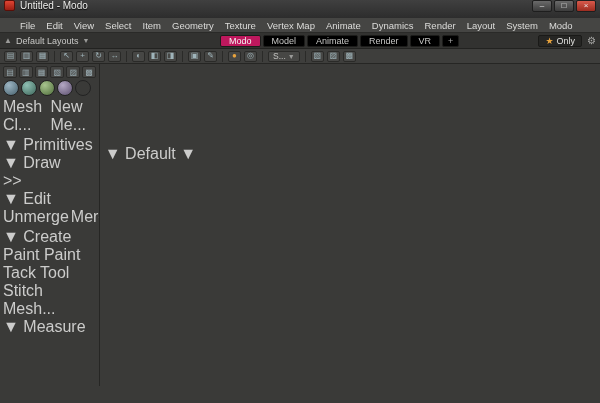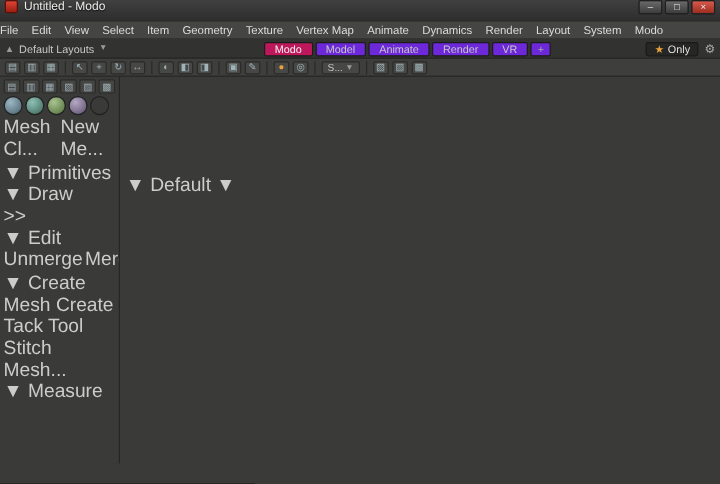--- a/index.html
+++ b/index.html
@@ -14,32 +14,32 @@
   .app-icon{width:11px;height:11px;background:linear-gradient(#e04534,#9c1f14);border-radius:2px;border:1px solid #5a0f08;}
   .wtitle{font-size:10px;color:#eeeeec;text-shadow:0 1px 1px #000;}
   .winbtns{margin-left:auto;display:flex;gap:2px;}
   .winbtn{width:20px;height:12px;display:flex;align-items:center;justify-content:center;
     font-size:8px;line-height:1;color:#e8e8e8;background:linear-gradient(#6a6a6a,#3c3c3c);
     border:1px solid #1e1e1e;border-radius:2px;}
   .winbtn.close{background:linear-gradient(#d85a4c,#9c2c20);}
 
   
   .menubar{position:absolute;top:18px;left:0;right:0;height:15px;background:#454543;
-    border-bottom:1px solid #2a2a28;display:flex;align-items:center;padding:0 0;gap:11px;}
+    border-bottom:1px solid #2a2a28;display:flex;align-items:center;padding:0 20px;gap:11px;}
   .menu-item{font-size:9.5px;color:#dcdcda;cursor:default;white-space:nowrap;}
 
   
   .layoutbar{position:absolute;top:33px;left:0;right:0;height:16px;background:#323230;
     border-bottom:1px solid #222220;display:flex;align-items:center;padding:0 4px;}
   .lb-left{display:flex;align-items:center;gap:4px;font-size:9px;color:#c8c8c6;}
   .lb-arrow{color:#9a9a98;font-size:8px;}
   .lb-caret{font-size:7px;color:#9a9a98;}
   .lb-tabs{position:absolute;left:220px;display:flex;gap:2px;align-items:center;}
   .lb-tab{height:12px;padding:0 8px;display:flex;align-items:center;font-size:9px;color:#c6c6c4;
-    background:#6d28d9;border:1px solid #1c1c1a;border-radius:2px;}
+    background:#000000;border:1px solid #1c1c1a;border-radius:2px;}
   .lb-tab.active{background:#be185d;color:#f2f2f0;}
   .lb-tab.add{padding:0 5px;color:#aaa;}
   .lb-right{margin-left:auto;display:flex;align-items:center;gap:5px;}
   .only-pill{height:12px;display:flex;align-items:center;gap:3px;background:#262624;
     border:1px solid #1a1a18;border-radius:2px;padding:0 6px;font-size:9px;color:#e0e0de;}
   .star{color:#e8a33d;font-size:9px;}
   .gear{color:#a8a8a6;font-size:10px;}
 
   
   .toolbar{position:absolute;top:49px;left:0;right:0;height:15px;background:#3e3e3c;
@@ -273,21 +273,21 @@
       <div class="tbbtn">Unmerge</div>
       <div class="tbbtn">Merge</div>
     </div>
 
     <div class="shead">
       <span class="car">▼</span>
       <span>Create</span>
     </div>
     <div class="place-item">
       <div class="pi-icon pi-paint"></div>
-      <span>Mesh Create</span>
+      <span>Paint Paint</span>
     </div>
     <div class="place-dim">
       <span>Tack Tool</span>
     </div>
     <div class="place-item">
       <div class="pi-icon pi-stitch"></div>
       <span>Stitch Mesh...</span>
     </div>
 
     <div class="shead">

